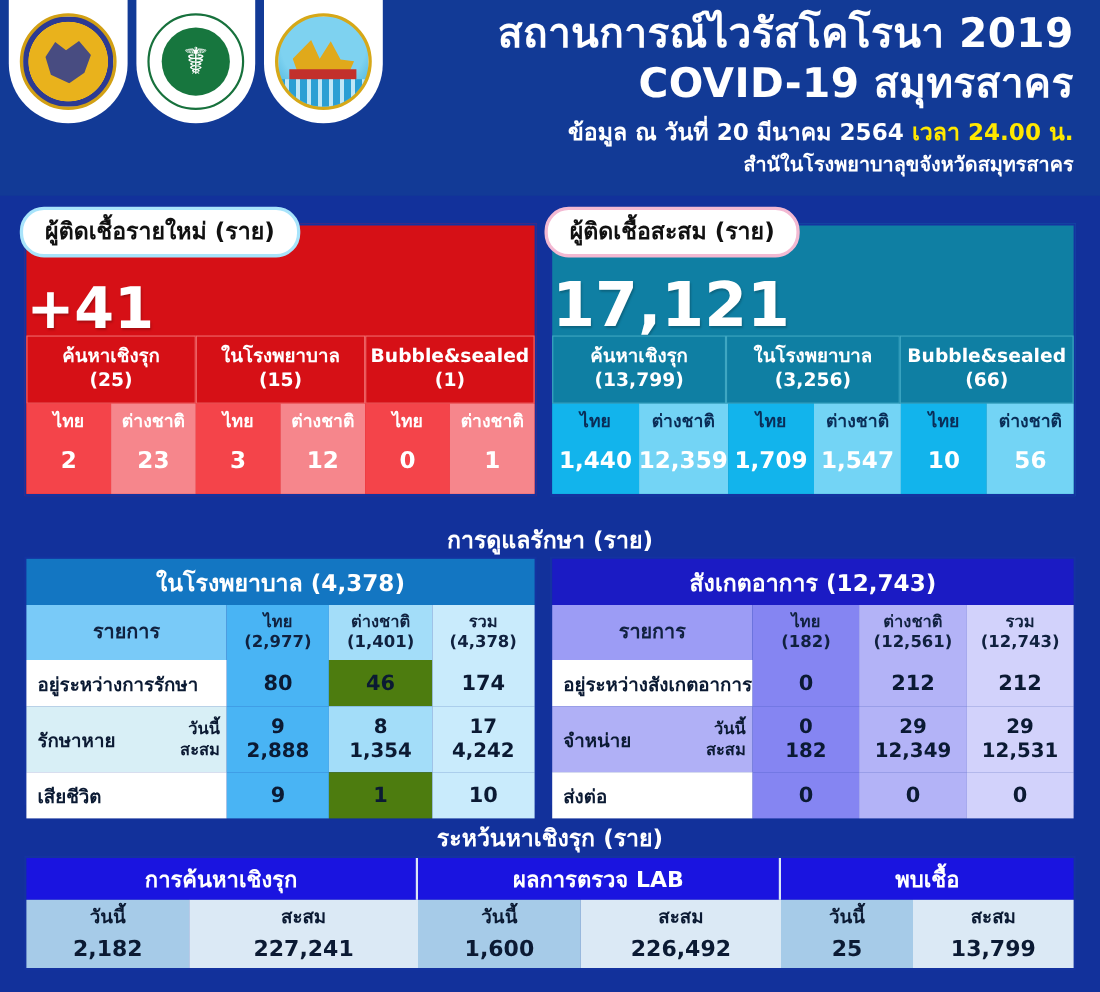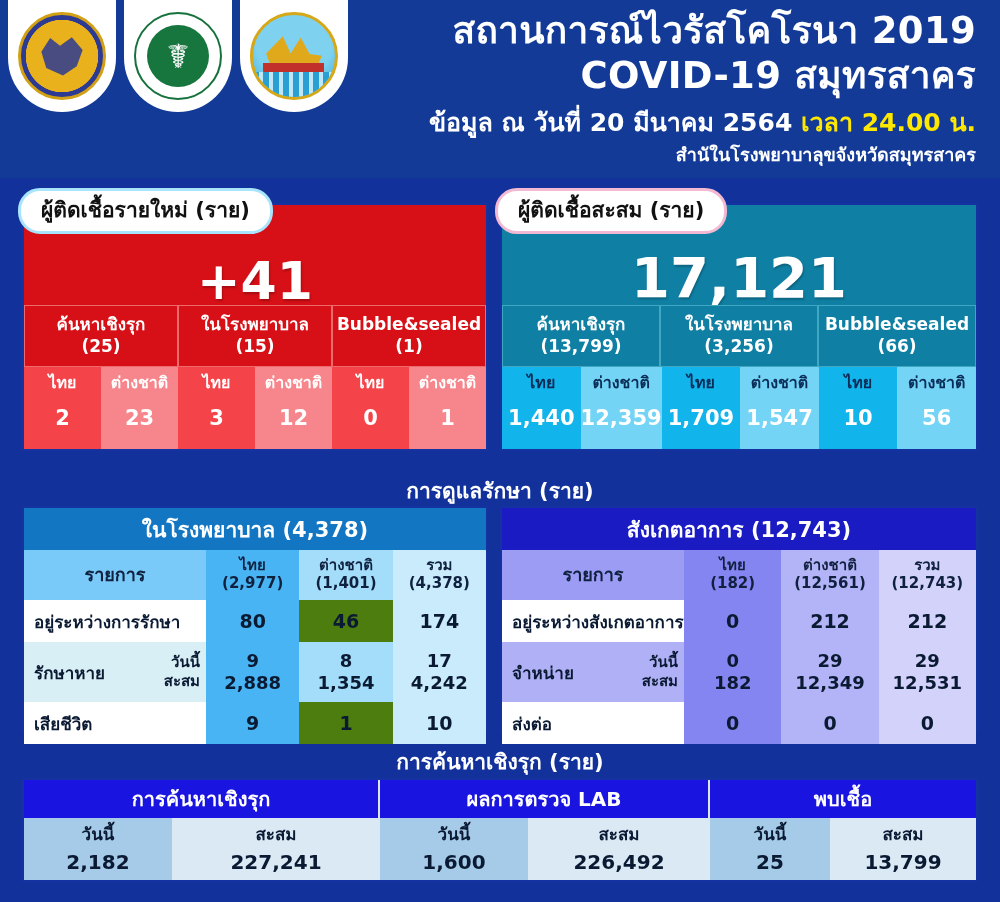--- a/index.html
+++ b/index.html
@@ -71,42 +71,42 @@
     position: absolute; left: 0; bottom: 0; width: 100%; height: 30%;
     background: repeating-linear-gradient(90deg, #2a9fd4 0 6px, #bfe7f7 6px 10px);
   }
 
   .title-block {
     position: absolute; right: 24px; top: 8px;
     text-align: right; color: #ffffff;
   }
   .title-1 { font-size: 37px; font-weight: bold; line-height: 1.22; letter-spacing: .3px; }
   .title-2 { font-size: 37px; font-weight: bold; line-height: 1.22; letter-spacing: .3px; }
-  .title-3 { font-size: 25px; font-weight: bold; margin-top: 9px; line-height: 1.3; }
+  .title-3 { font-size: 21px; font-weight: bold; margin-top: 9px; line-height: 1.3; }
   .title-3 .time { color: #ffe800; }
   .title-4 { font-size: 18px; font-weight: bold; margin-top: 3px; line-height: 1.3; }
 
   
   .stat-panel { position: absolute; }
   .panel-left  { left: 22px;  top: 203px; width: 466px; height: 248px; background: #d61016; border: 2px solid #1433a0; }
   .panel-right { left: 500px; top: 203px; width: 478px; height: 248px; background: #0f7fa3; border: 2px solid #1433a0; }
 
   .badge {
     position: absolute; top: 188px; z-index: 5;
     background: #ffffff; border-radius: 22px;
     font-size: 21px; font-weight: bold; color: #111111;
     padding: 8px 20px 9px 20px;
     line-height: 1.1;
     white-space: nowrap;
   }
   .badge-left  { left: 18px;  border: 3px solid #a8e4fb; }
   .badge-right { left: 495px; border: 3px solid #f3b9d2; }
 
   .bignum {
-    position: absolute; width: 100%; text-align: center;
+    position: absolute; width: 100%; text-align: left;
     color: #ffffff; font-weight: bold;
     text-shadow: 1px 2px 2px rgba(0,0,0,.22);
   }
   .bignum-left  { top: 46px; font-size: 52px; }
   .bignum-right { top: 40px; font-size: 56px; }
 
   .cat-row {
     position: absolute; left: 0; top: 100px;
     width: 100%; height: 62px;
     display: flex;
@@ -502,21 +502,21 @@
     </div>
 
     <div class="mt-row r-last">
       <div class="c c0">ส่งต่อ</div>
       <div class="c c1">0</div>
       <div class="c c2">0</div>
       <div class="c c3">0</div>
     </div>
   </div>
 
-  <div class="section-title sec-active">การค้นหาเชิงรุก (ราย)</div>
+  <div class="section-title sec-active">ระหว้นหาเชิงรุก (ราย)</div>
 
   <div class="bottom">
     <div class="bt-head">
       <div class="bh bh1">การค้นหาเชิงรุก</div>
       <div class="bh bh2">ผลการตรวจ LAB</div>
       <div class="bh bh3">พบเชื้อ</div>
     </div>
     <div class="bt-body">
       <div class="bc bc1">
         <div class="lbl">วันนี้</div>

